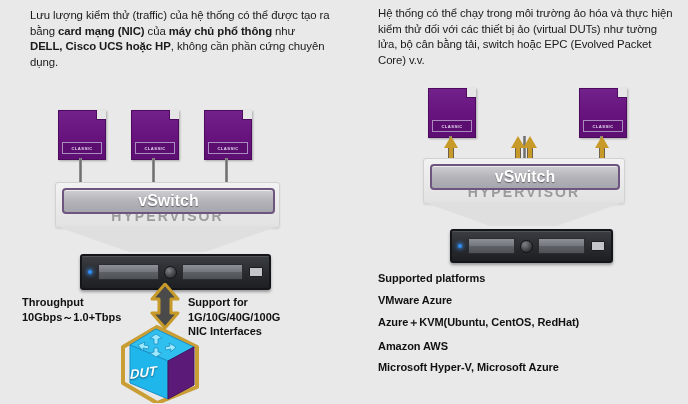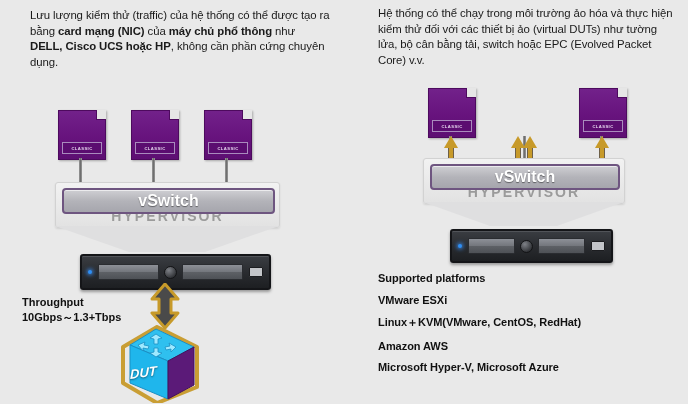--- a/index.html
+++ b/index.html
@@ -209,23 +209,28 @@
     <div class="srv-bay"></div>
     <div class="srv-port"></div>
   </div>
 
   <svg style="position:absolute;left:148px;top:283px;width:34px;height:46px;">
     <polygon points="17,1 30,16 23,16 23,30 30,30 17,45 4,30 11,30 11,16 4,16" fill="#4a4a4a" stroke="#c79a2a" stroke-width="3" stroke-linejoin="round"></polygon>
   </svg>
 
   <div class="dlabel" style="left:22px;top:295px;">
     <span>Throughput</span><br>
-    <span>10Gbps～1.3+Tbps</span>
-  </div>
-
+    <span>10Gbps～1.0+Tbps</span>
+  </div>
+
+  <div class="dlabel" style="left:188px;top:295px;">
+    <span>Support for</span><br>
+    <span>1G/10G/40G/100G</span><br>
+    <span>NIC Interfaces</span>
+  </div>
 
   <div class="dut" style="left:118px;top:325px;">
     <svg width="86" height="78">
 
       <polygon points="39,2 79,22 79,62 39,78 5,58 5,22" fill="none" stroke="#c79a2a" stroke-width="4" stroke-linejoin="round" opacity="0.95"></polygon>
 
       <polygon points="38,4 76,22 50,36 12,20" fill="#2fc0ef" stroke="#1b8fc4" stroke-width="1"></polygon>
 
       <polygon points="12,20 50,36 50,74 12,58" fill="#1fb6ec" stroke="#1b8fc4" stroke-width="1"></polygon>
 
@@ -294,18 +299,18 @@
   <div class="server" style="left:90px;top:229px;width:147px;height:22px;">
     <div class="srv-led"></div>
     <div class="srv-bay"></div>
     <div class="srv-knob"></div>
     <div class="srv-bay"></div>
     <div class="srv-port"></div>
   </div>
 
   <div class="plist">
     <div>Supported platforms</div>
-    <div>VMware ESXi</div>
-    <div>Linux＋KVM(VMware, CentOS, RedHat)</div>
+    <div>VMware Azure</div>
+    <div>Azure＋KVM(Ubuntu, CentOS, RedHat)</div>
     <div>Amazon AWS</div>
     <div>Microsoft Hyper-V, Microsoft Azure</div>
   </div>
 </div>
 
 </body></html>

